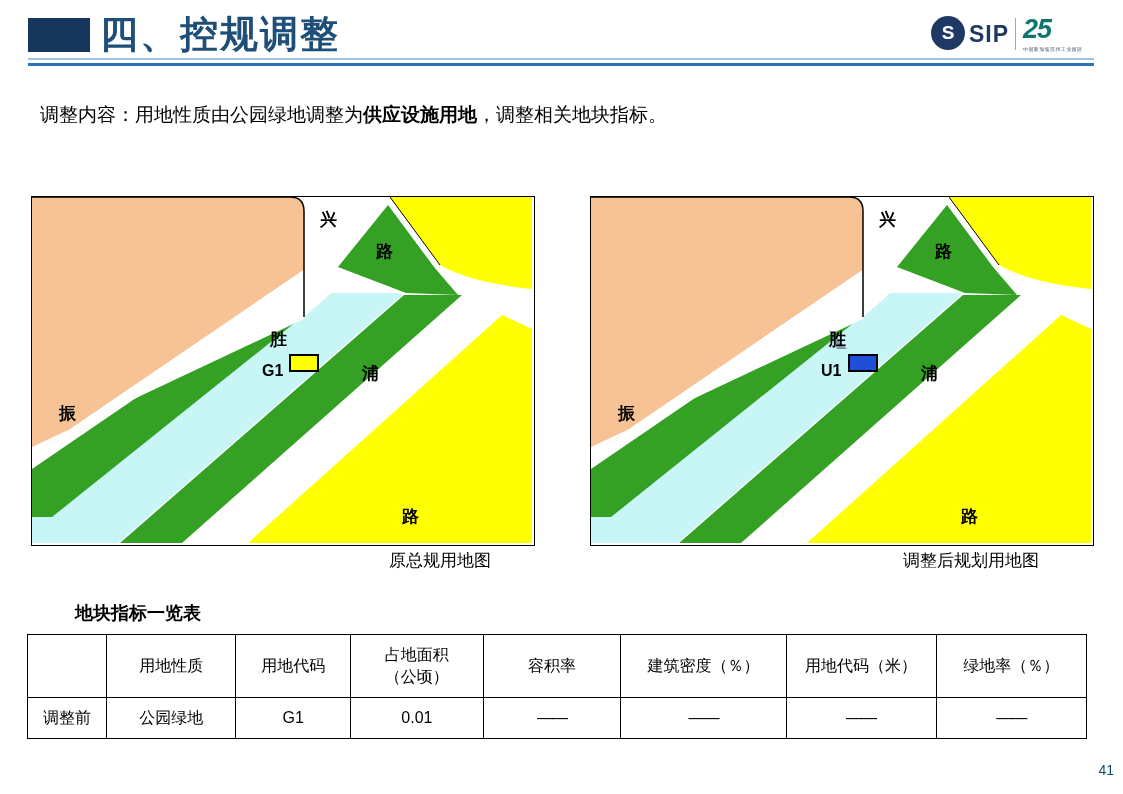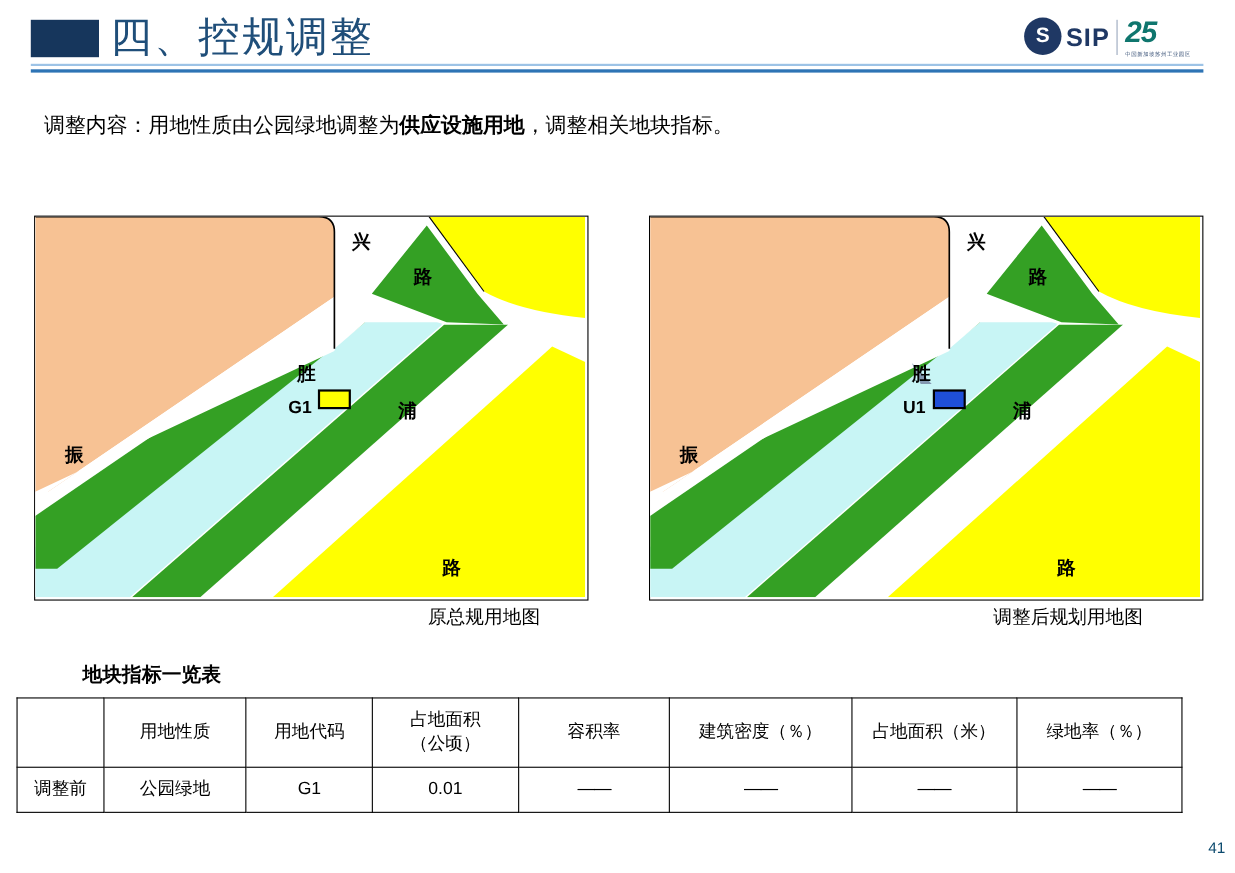--- a/index.html
+++ b/index.html
@@ -37,21 +37,21 @@
   .header-underline2 {
     position: absolute;
     left: 28px; top: 58px;
     width: 1066px; height: 2px;
     background: #9dc3e6;
   }
   .header-title {
     position: absolute;
     left: 100px; top: 8px;
     font-size: 38px;
-    font-weight: normal;
+    font-weight: bold;
     color: #1f4e79;
     letter-spacing: 2px;
     line-height: 52px;
   }
   
   .logo {
     position: absolute;
     right: 22px; top: 12px;
     width: 170px; height: 46px;
   }
@@ -151,21 +151,21 @@
   
   .table-title {
     position: absolute;
     left: 36px; top: 601px;
     font-size: 18px;
     font-weight: bold;
     margin-left: 39px;
   }
   table.idx {
     position: absolute;
-    left: 15px; top: 634px;
+    left: 27px; top: 634px;
     width: 1060px;
     border-collapse: collapse;
     font-size: 16px;
   }
   table.idx td {
     border: 1px solid #000000;
     text-align: center;
     vertical-align: middle;
     padding: 3px 2px;
     line-height: 22px;
@@ -290,21 +290,21 @@
       <tr class="head">
     <td style="width:78px;"></td>
     <td style="width:132px;">用地性质</td>
     <td style="width:116px;">用地代码</td>
     <td style="width:134px;">
       <div>占地面积</div>
       <div>（公顷）</div>
     </td>
     <td style="width:140px;">容积率</td>
     <td style="width:168px;margin-top:20px;">建筑密度（％）</td>
-    <td style="width:152px;">占地面积（米）</td>
+    <td style="width:152px;">用地代码（米）</td>
     <td style="width:152px;">绿地率（％）</td>
   </tr>
   <tr class="body">
     <td>调整前</td>
     <td>公园绿地</td>
     <td>G1</td>
     <td>0.01</td>
     <td class="dash">——</td>
     <td class="dash">——</td>
     <td class="dash">——</td>

